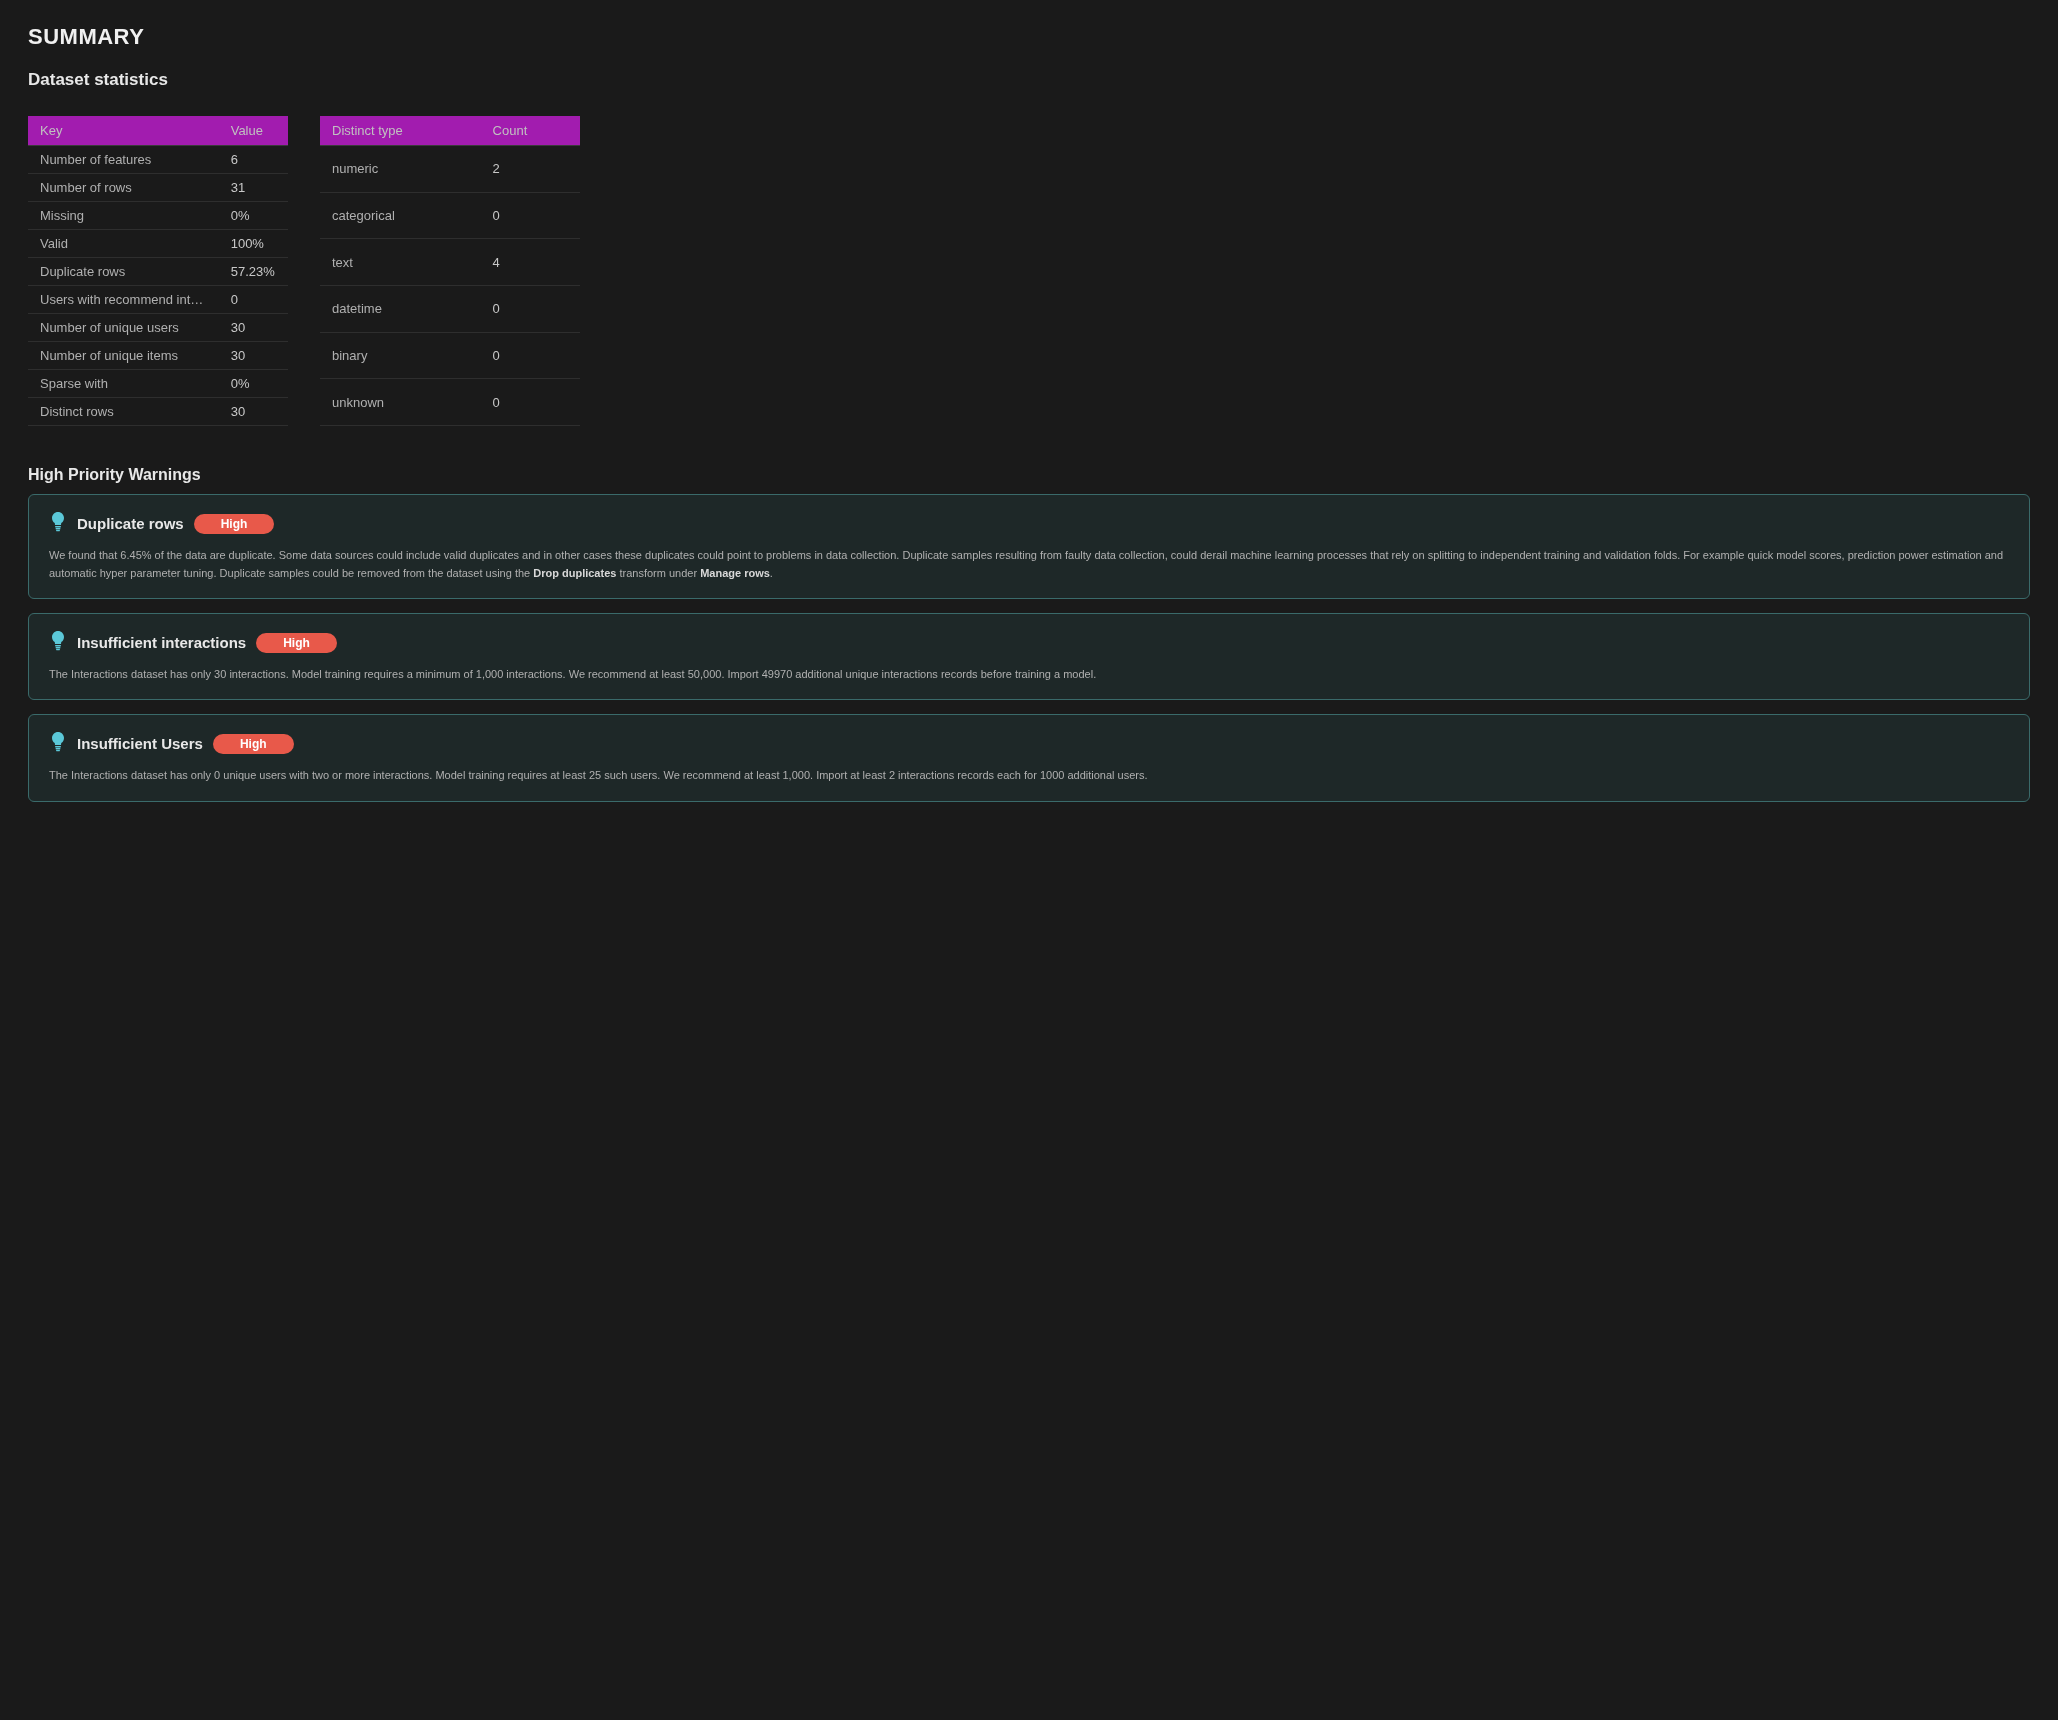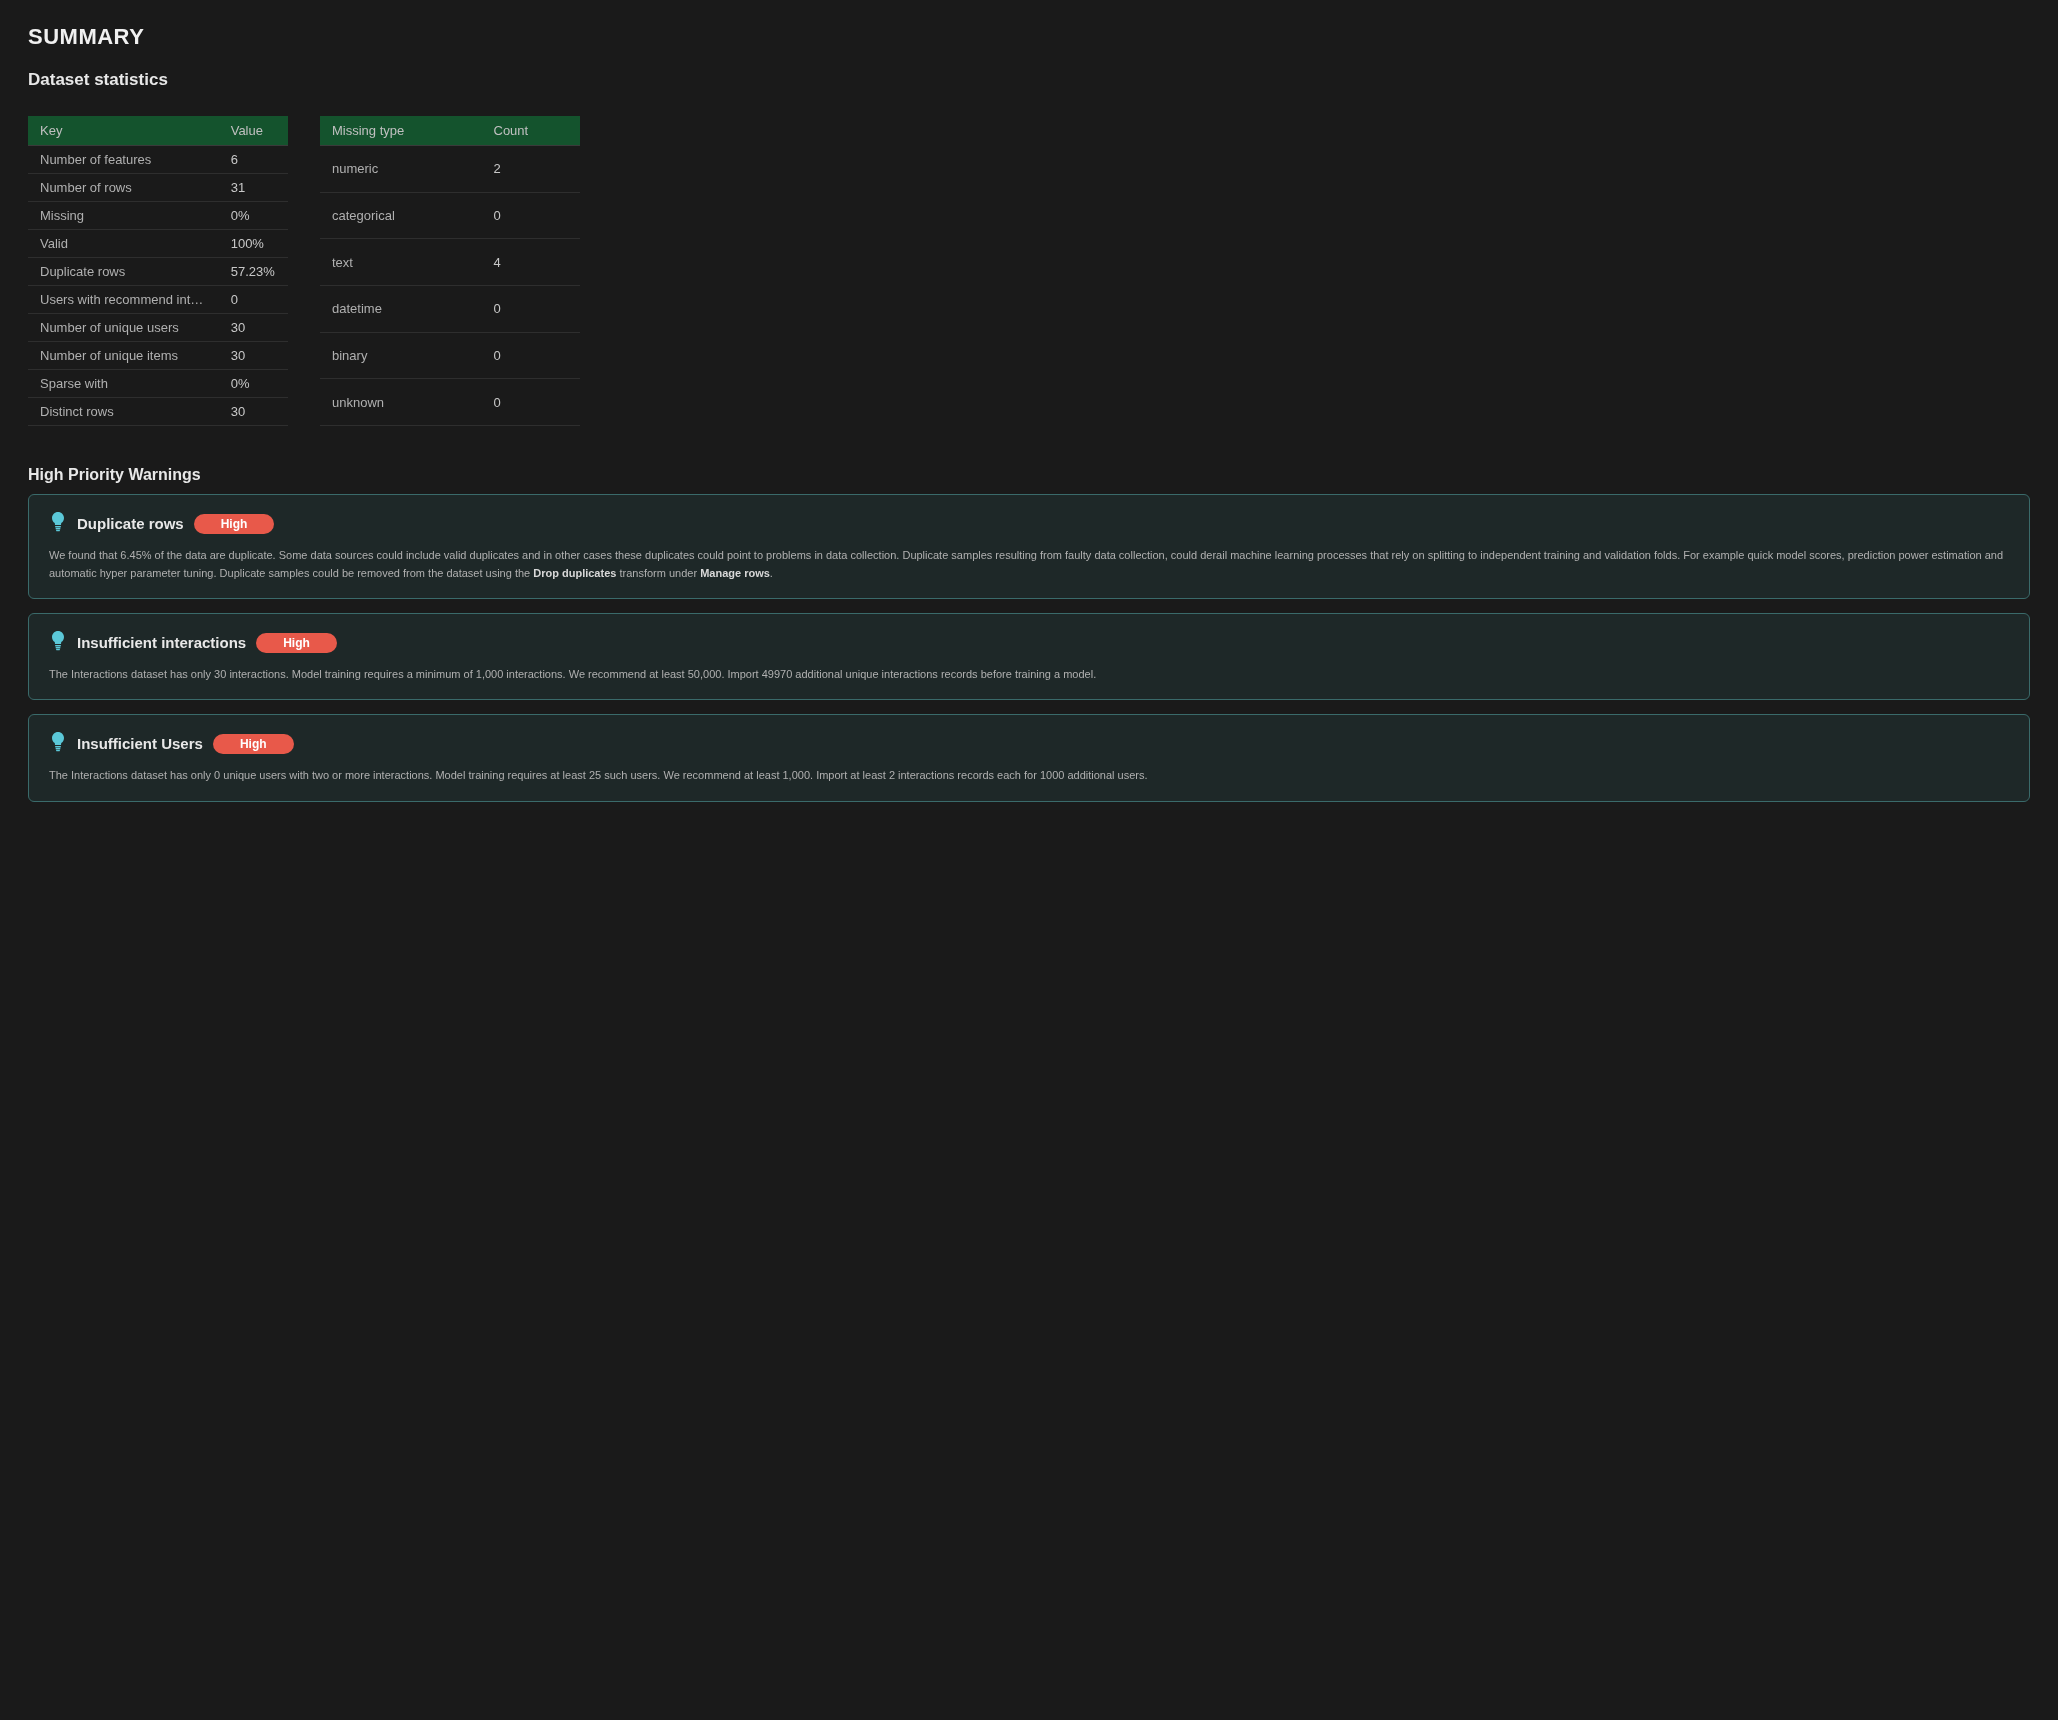--- a/index.html
+++ b/index.html
@@ -34,21 +34,21 @@
     .tables-row {
       display: flex;
       gap: 32px;
       margin-bottom: 10px;
     }
     table.stats-table {
       border-collapse: collapse;
       min-width: 260px;
     }
     table.stats-table th {
-      background-color: #14532d;
+      background-color: #a21caf;
       color: #c0c0c0;
       text-align: left;
       padding: 7px 12px;
       font-weight: 500;
       font-size: 13px;
       border-bottom: 1px solid #3a3a3a;
     }
     table.stats-table td {
       padding: 6px 12px;
       border-bottom: 1px solid #2e2e2e;
@@ -162,21 +162,21 @@
         <tr>
           <td>Distinct rows</td>
           <td>30</td>
         </tr>
       </tbody>
   </table>
 
   <table class="stats-table">
     <thead>
       <tr>
-        <th>Missing type</th>
+        <th>Distinct type</th>
         <th>Count</th>
       </tr>
     </thead>
     <tbody id="right-table-body">
     <tr>
           <td>numeric</td>
           <td>2</td>
         </tr>
         <tr>
           <td>categorical</td>

